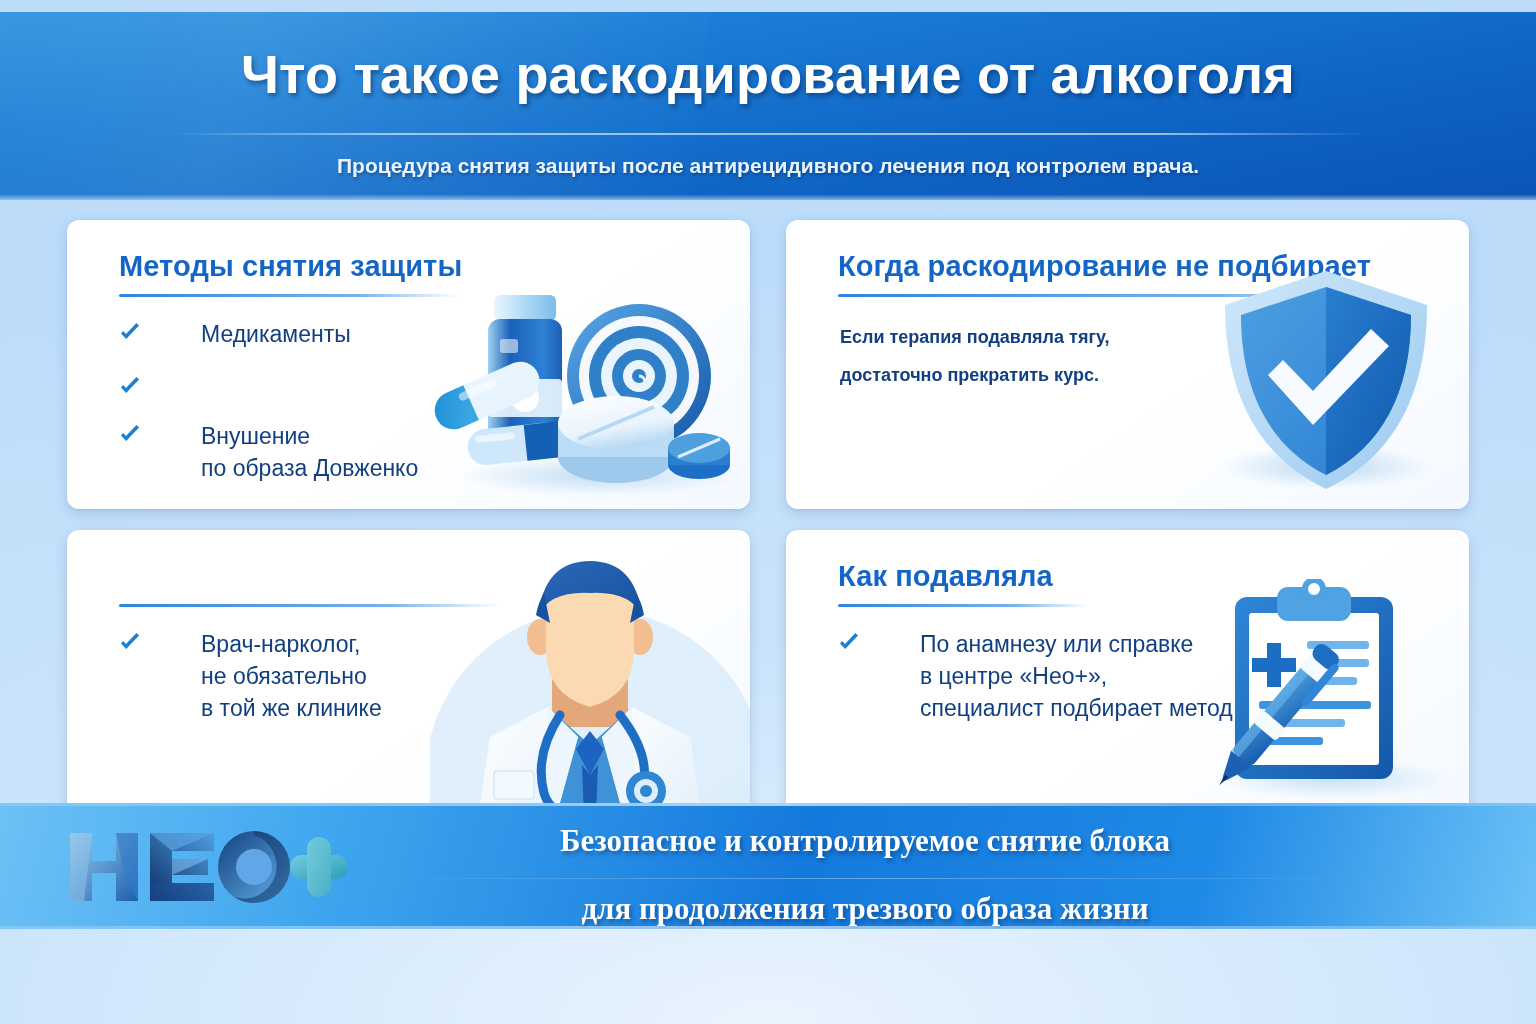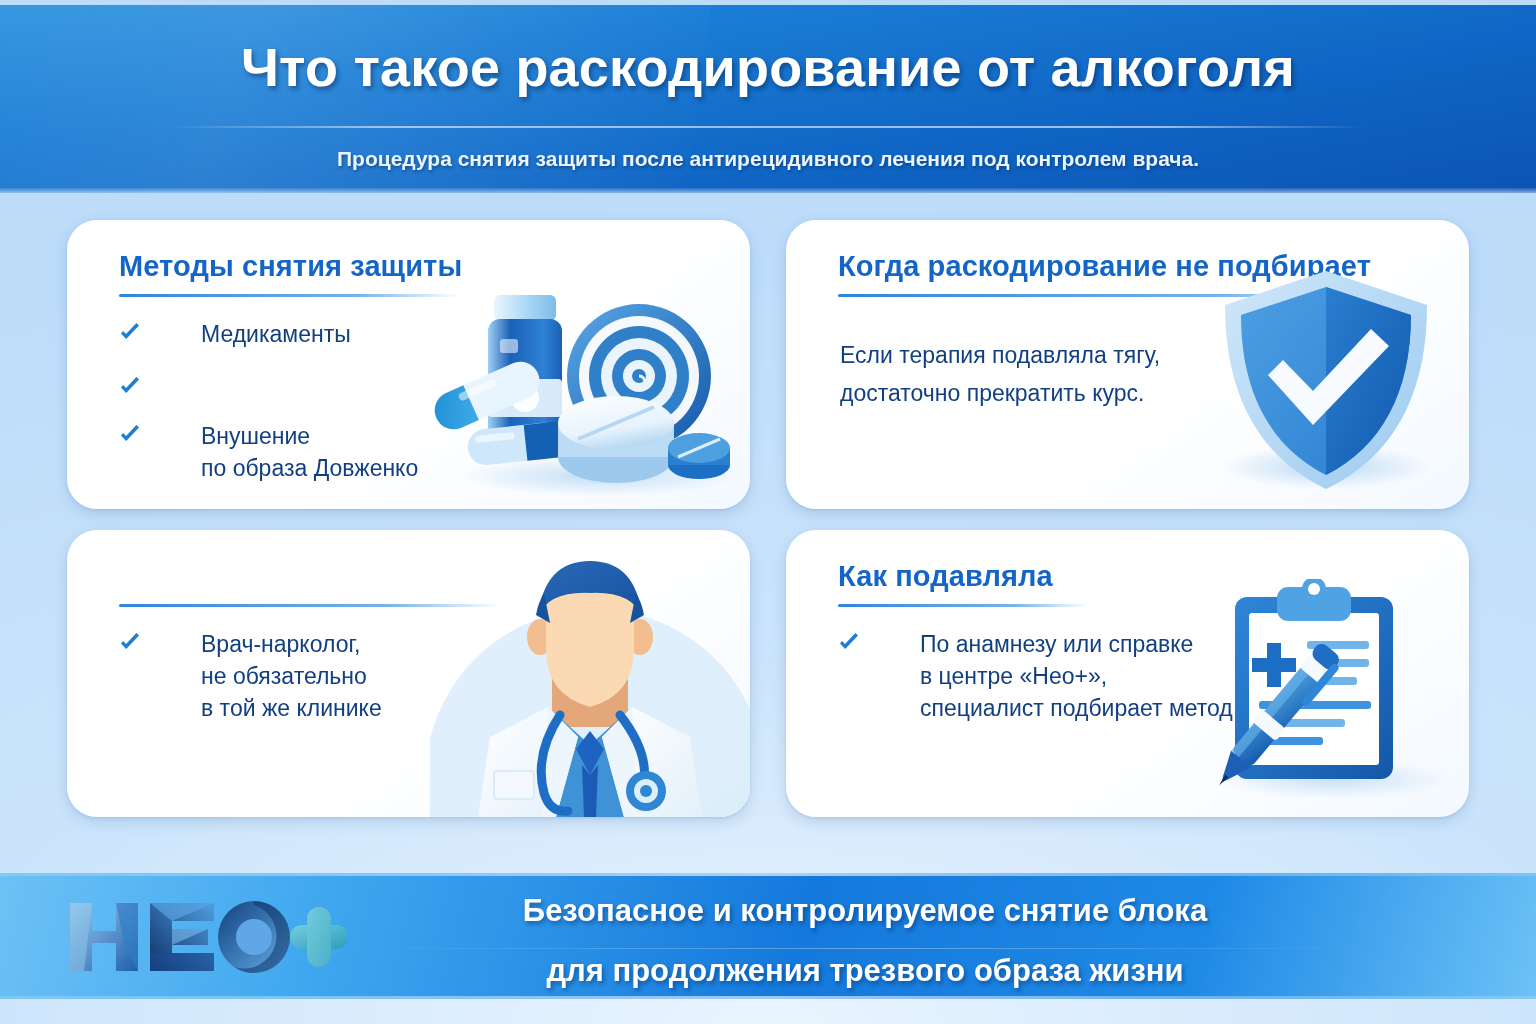--- a/index.html
+++ b/index.html
@@ -16,21 +16,21 @@
   #poster {
     position:relative;
     width:1536px; height:1024px;
     background:
       radial-gradient(120% 80% at 50% 100%, #e9f4fe 0%, #cbe4fb 45%, #bcdcfa 100%);
     overflow:hidden;
   }
 
   
   .header {
-    position:absolute; left:0; top:5px; width:1536px; height:188px;
+    position:absolute; left:0; top:12px; width:1536px; height:188px;
     background:linear-gradient(170deg,#2f93e0 0%, #1b7ed6 28%, #0f64c4 68%, #0b54b4 100%);
     overflow:hidden;
   }
   .header::after{
     content:""; position:absolute; left:0; right:0; bottom:0; height:5px;
     background:linear-gradient(180deg, rgba(255,255,255,.08), rgba(255,255,255,.5));
   }
   .hdr-sheen{
     position:absolute; left:-10%; top:-40%;
     width:55%; height:200%;
@@ -64,21 +64,21 @@
   .grid {
     position:absolute; left:67px; top:220px;
     width:1402px; height:597px;
     display:grid;
     grid-template-columns:683px 683px;
     grid-template-rows:289px 287px;
     column-gap:36px; row-gap:21px;
   }
   .card {
     position:relative;
-    border-radius:30px;
+    border-radius:12px;
     background:linear-gradient(145deg,#ffffff 0%, #ffffff 58%, #f3f9ff 100%);
     box-shadow:0 5px 14px rgba(24,76,150,.17), 0 1px 3px rgba(24,76,150,.10);
     overflow:hidden;
   }
   .card-title {
     position:absolute; left:52px; top:30px;
     color:#1465c8;
     font-size:29px; font-weight:bold;
     letter-spacing:.1px;
     white-space:nowrap;
@@ -107,40 +107,40 @@
   .btext {
     color:#123f80;
     font-size:23px;
     line-height:32px;
     font-weight:500;
     white-space:pre-line;
     margin-left:48px;
   }
   .paratext {
     color:#123f80;
-    font-size:23px;
+    font-size:18px;
     line-height:38px;
-    font-weight:400;
+    font-weight:700;
     white-space:pre-line;
     margin-left:2px;
-    margin-top:18px;
   }
 
   
   .art { position:absolute; pointer-events:none; }
   .art-pills     { right:6px;  bottom:6px;  width:310px; height:232px; }
   .art-shield    { right:30px; bottom:12px; width:226px; height:230px; }
   .art-doctor    { right:0px;  bottom:0px;  width:320px; height:258px; }
   .art-clipboard { right:14px; bottom:14px; width:250px; height:224px; }
 
   
   .footer {
-    position:absolute; left:0; top:873px; width:1536px; height:126px;
+    position:absolute; left:0; top:803px; width:1536px; height:126px;
     background:linear-gradient(105deg,#6dc1f5 0%, #3ea6ef 22%, #1479dc 52%, #1f8ae6 78%, #6dc2f6 100%);
     overflow:hidden;
+    font-family:Liberation Serif, serif;
   }
   .footer::before{
     content:""; position:absolute; left:0; right:0; top:0; height:3px;
     background:linear-gradient(90deg, rgba(255,255,255,.15), rgba(255,255,255,.65), rgba(255,255,255,.15));
   }
   .footer::after{
     content:""; position:absolute; left:0; right:0; bottom:0; height:3px;
     background:linear-gradient(90deg, rgba(255,255,255,.15), rgba(255,255,255,.6), rgba(255,255,255,.15));
   }
   .logo {
@@ -151,21 +151,21 @@
     position:absolute; left:360px; top:14px; width:1010px;
     text-align:center;
   }
   .foot-l1, .foot-l2 {
     color:#ffffff;
     font-size:31px; font-weight:bold;
     text-shadow:2px 3px 4px rgba(0,36,86,.45);
     white-space:nowrap;
     line-height:48px;
   }
-  .foot-l2 { margin-top:12px; }
+  .foot-l2 { margin-top:20px; }
   .foot-divider{
     position:absolute; left:360px; right:166px; top:75px; height:1px;
     background:linear-gradient(90deg, rgba(255,255,255,0), rgba(255,255,255,.35), rgba(255,255,255,0));
   }
 </style>
 </head>
 <body>
 
 <div id="poster">
 

